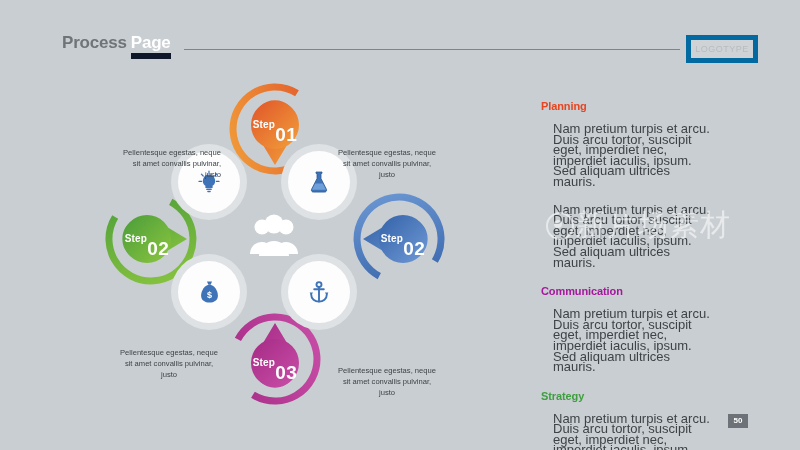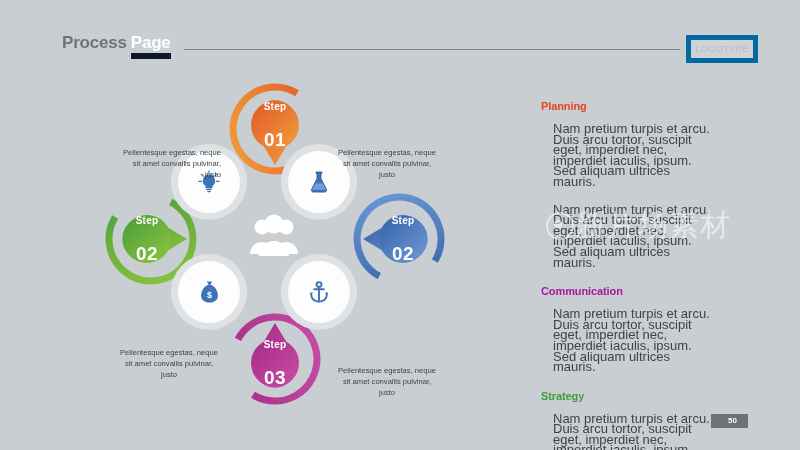--- a/index.html
+++ b/index.html
@@ -20,21 +20,21 @@
   .logotype{position:absolute;right:-10px;top:2px;width:62px;height:18px;
             border:5px solid #0369a1;background:#cfd3d6;color:#b6bcc0;
             font-size:9px;letter-spacing:0.5px;text-align:center;line-height:18px;}
 
   
   .diagram{position:absolute;left:95px;top:75px;width:360px;height:320px;}
 
   .stepwrap{position:absolute;width:92px;height:92px;}
   .bubble{
     position:absolute;left:11px;top:11px;width:70px;height:70px;border-radius:50%;
-    display:flex;flex-direction:column;align-items:center;justify-content:center;
+    display:flex;flex-direction:row;align-items:center;justify-content:center;
     color:#fff;text-align:center;line-height:1;
   }
   .bubble .s-lbl{font-size:10px;font-weight:bold;letter-spacing:.2px;}
   .bubble .s-num{font-size:19px;font-weight:bold;margin-top:18px;letter-spacing:.5px;}
 
   
   .iconcircle{
     position:absolute;width:62px;height:62px;border-radius:50%;
     background:#fdfdfd;box-shadow:0 0 0 7px #dfe2e4;
     display:flex;align-items:center;justify-content:center;
@@ -49,21 +49,21 @@
   .note.c{text-align:center;}
 
   
   .rightcol{position:absolute;left:541px;top:100px;width:182px;}
   .sect{margin-bottom:17px;}
   .sect h3{margin:0 0 5px 0;font-size:11px;font-weight:bold;letter-spacing:-0.1px;}
   .sect p{margin:12px;font-size:13px;line-height:10.6px;color:#3d4347;}
 
   
   .pagebadge{position:absolute;right:52px;bottom:22px;width:20px;height:14px;background:#6c7277;
-             color:#ffffff;font-size:8px;font-weight:bold;text-align:left;line-height:14px;padding-left:17px;}
+             color:#ffffff;font-size:8px;font-weight:bold;text-align:center;line-height:14px;}
 
   
   .wm{position:absolute;left:576px;top:205px;font-size:30px;color:rgba(255,255,255,.55);
       font-family:"DejaVu Sans",sans-serif;white-space:nowrap;pointer-events:none;letter-spacing:1px;}
   .wmlogo{position:absolute;left:546px;top:212px;width:24px;height:24px;border-radius:50%;
           border:2px solid rgba(255,255,255,.55);pointer-events:none;}
   .wmlogo:after{content:"";position:absolute;left:6px;top:6px;width:8px;height:8px;
           border-radius:50%;background:rgba(255,255,255,.55);}
 </style>
 </head>

